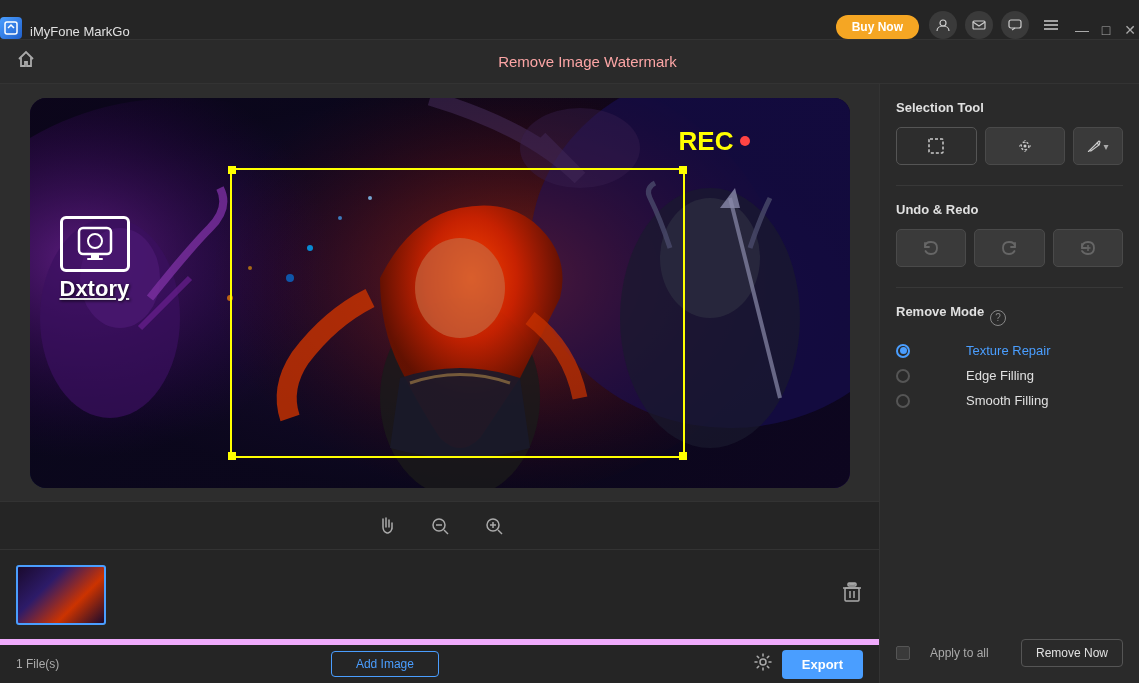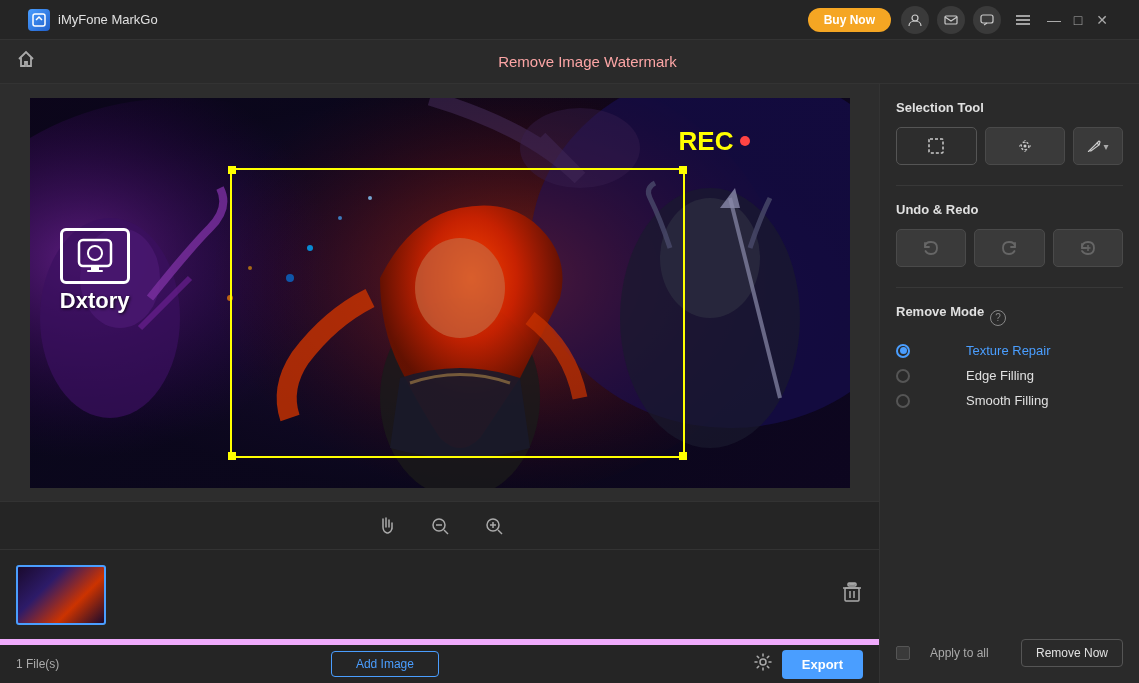--- a/index.html
+++ b/index.html
@@ -12,22 +12,22 @@
       overflow: hidden;
       display: flex;
       flex-direction: column;
     }
 
     
     #title-bar {
       background: #252525;
       height: 40px;
       display: flex;
-      align-items: center;
-      padding: 0 28px;
+      align-items: flex-end;
+      padding: 0 0;
       flex-shrink: 0;
       border-bottom: 1px solid #333;
     }
     #app-logo {
       width: 22px;
       height: 22px;
       background: linear-gradient(135deg, #4a9eff, #2060cc);
       border-radius: 4px;
       margin-right: 8px;
       display: flex;
@@ -133,24 +133,23 @@
       justify-content: center;
       padding: 16px;
       position: relative;
       overflow: hidden;
     }
 
     #main-image {
       width: 820px;
       height: 390px;
       position: relative;
-      border-radius: 0;
+      border-radius: 16px;
       overflow: hidden;
       background: #1a1a2e;
-      text-align: right;
     }
 
     
     #game-bg {
       width: 100%;
       height: 100%;
       position: absolute;
       top: 0;
       left: 0;
       background: 
@@ -176,23 +175,24 @@
     #rec-dot {
       width: 10px;
       height: 10px;
       background: #ff4444;
       border-radius: 50%;
     }
 
     
     #watermark-area {
       position: absolute;
-      top: 130px;
+      top: 118px;
       left: 30px;
       z-index: 10;
+      text-decoration: underline;
     }
     #watermark-icon {
       width: 70px;
       height: 56px;
       border: 3px solid white;
       border-radius: 6px;
       display: flex;
       align-items: center;
       justify-content: center;
       color: white;

